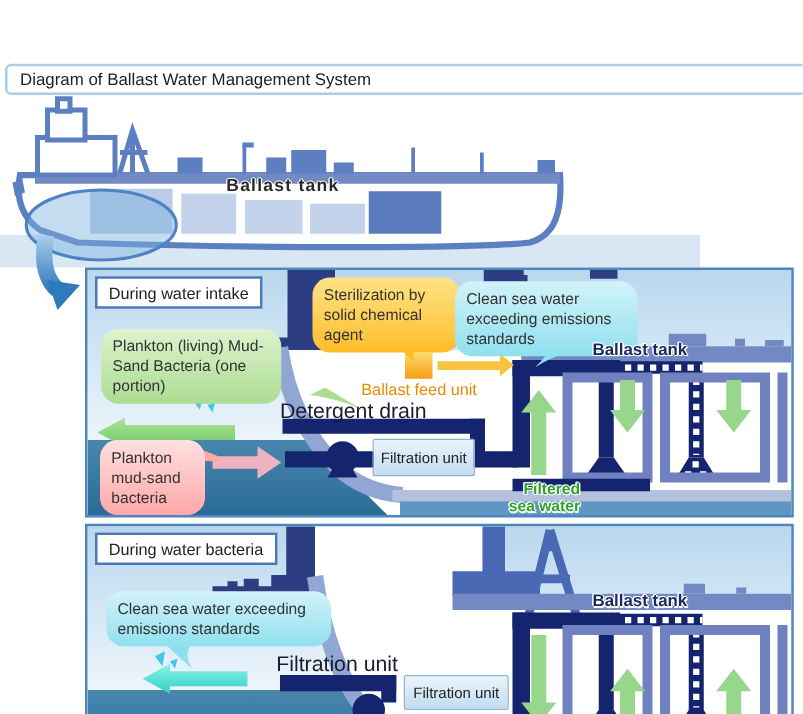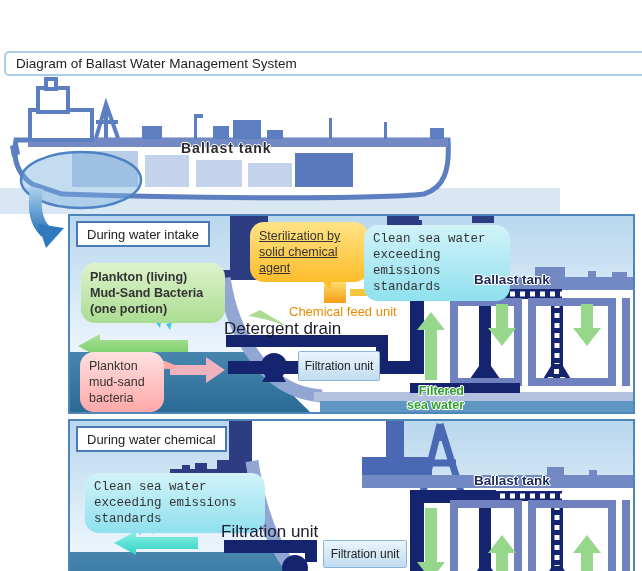--- a/index.html
+++ b/index.html
@@ -10,23 +10,23 @@
     background:#fff;line-height:21px;padding-left:10px;font-size:13.5px;color:#222;box-sizing:content-box;}
   
   .panel{border:2px solid #4e86bc;box-sizing:border-box;overflow:hidden;}
   #panel-intake{left:68px;top:166px;width:567px;height:200px;}
   #panel-discharge{left:68px;top:371px;width:567px;height:195px;}
   .panel svg{position:absolute;left:0;top:0;}
   .heading-box{left:6px;top:5px;background:#fff;border:2px solid #4a7ab5;padding:4px 9px 3px 9px;
     font-size:13px;color:#222;white-space:nowrap;}
   
   .bubble{border-radius:14px;font-size:12.5px;line-height:1.28;color:#333;padding:6px 9px;}
-  .b-yellow{background:linear-gradient(#ffe387,#fdbd2a);text-decoration:underline;}
-  .b-cyan{background:linear-gradient(#d2f3f9,#8fe0ee);font-family:Liberation Mono, monospace;}
-  .b-green{background:linear-gradient(#def3cd,#abdc92);font-weight:bold;}
+  .b-yellow{background:linear-gradient(#ffe387,#fdbd2a);}
+  .b-cyan{background:linear-gradient(#d2f3f9,#8fe0ee);}
+  .b-green{background:linear-gradient(#def3cd,#abdc92);}
   .b-pink{background:linear-gradient(#ffe0e0,#ffa8a8);}
   .lbl{font-size:17px;color:#1b1b2e;white-space:nowrap;}
   .lbl-orange{color:#e88a00;font-size:13px;}
   .lbl-ballast{font-size:13.5px;font-weight:bold;color:#1a2a5e;
     text-shadow:-1px 0 #fff,1px 0 #fff,0 -1px #fff,0 1px #fff,1px 1px #fff,-1px -1px #fff;}
   .lbl-greenoutline{font-size:12.5px;font-weight:bold;color:#2da32d;line-height:1.15;text-align:right;
     text-shadow:-1px 0 #fff,1px 0 #fff,0 -1px #fff,0 1px #fff,1px 1px #fff,-1px -1px #fff;}
   .filter-box{background:linear-gradient(#eaf5fc,#c2dcf0);border:1px solid #8ab4d8;border-radius:2px;
     font-size:12px;color:#222;text-align:center;}
   .ship-ballast-label{font-size:14px;font-weight:bold;color:#2a2a2a;letter-spacing:1px;
@@ -203,21 +203,21 @@
       </g>
     </svg>
 
     <div class="abs heading-box">During water intake</div>
 
     <div class="abs bubble b-yellow" style="left:180px;top:6px;width:100px;">Sterilization by solid chemical agent</div>
     <div class="abs bubble b-cyan" style="left:294px;top:9px;width:128px;">Clean sea water exceeding emissions standards</div>
     <div class="abs bubble b-green" style="left:11px;top:47px;width:126px;">Plankton (living) Mud-Sand Bacteria (one portion)</div>
     <div class="abs bubble b-pink" style="left:10px;top:136px;width:66px;">Plankton mud-sand bacteria</div>
 
-    <div class="abs lbl lbl-orange" style="left:219px;top:88px;">Chemical feed unit</div>
+    <div class="abs lbl lbl-orange" style="left:219px;top:88px;">Ballast feed unit</div>
     <div class="abs lbl" style="left:154px;top:103px;">Detergent drain</div>
     <div class="abs lbl lbl-ballast" style="left:404px;top:56px;">Ballast tank</div>
     <div class="abs filter-box" style="left:228px;top:135px;width:80px;height:28px;line-height:28px;">Filtration unit</div>
     <div class="abs lbl-greenoutline" style="left:328px;top:168px;width:66px;">Filtered sea water</div>
   </div>
 
   <div class="abs panel" id="panel-discharge" style="background:linear-gradient(#b9d7ee,#eef6fc 70%,#f4fafd);">
     <svg width="563" height="191" viewBox="0 0 563 191" preserveAspectRatio="none">
       <defs>
         <linearGradient id="seagrad2" x1="0" y1="0" x2="0" y2="1">
@@ -304,21 +304,21 @@
         <polygon points="54,104 62,100 60,112"></polygon>
         <polygon points="66,108 72,106 70,114"></polygon>
         <circle cx="74" cy="102" r="2"></circle>
       </g>
 
       <g>
         <path d="M64,96 Q74,106 84,114 Q76,102 84,94 Z" fill="#8fe0ee"></path>
       </g>
     </svg>
 
-    <div class="abs heading-box">During water chemical</div>
+    <div class="abs heading-box">During water bacteria</div>
 
     <div class="abs bubble b-cyan" style="left:15px;top:52px;width:162px;">Clean sea water exceeding emissions standards</div>
 
     <div class="abs lbl" style="left:151px;top:101px;">Filtration unit</div>
     <div class="abs filter-box" style="left:253px;top:119px;width:82px;height:26px;line-height:26px;">Filtration unit</div>
     <div class="abs lbl lbl-ballast" style="left:404px;top:52px;">Ballast tank</div>
     <div class="abs lbl-greenoutline" style="left:316px;top:157px;white-space:nowrap;">Discharged tank</div>
   </div>
 
 </div>

